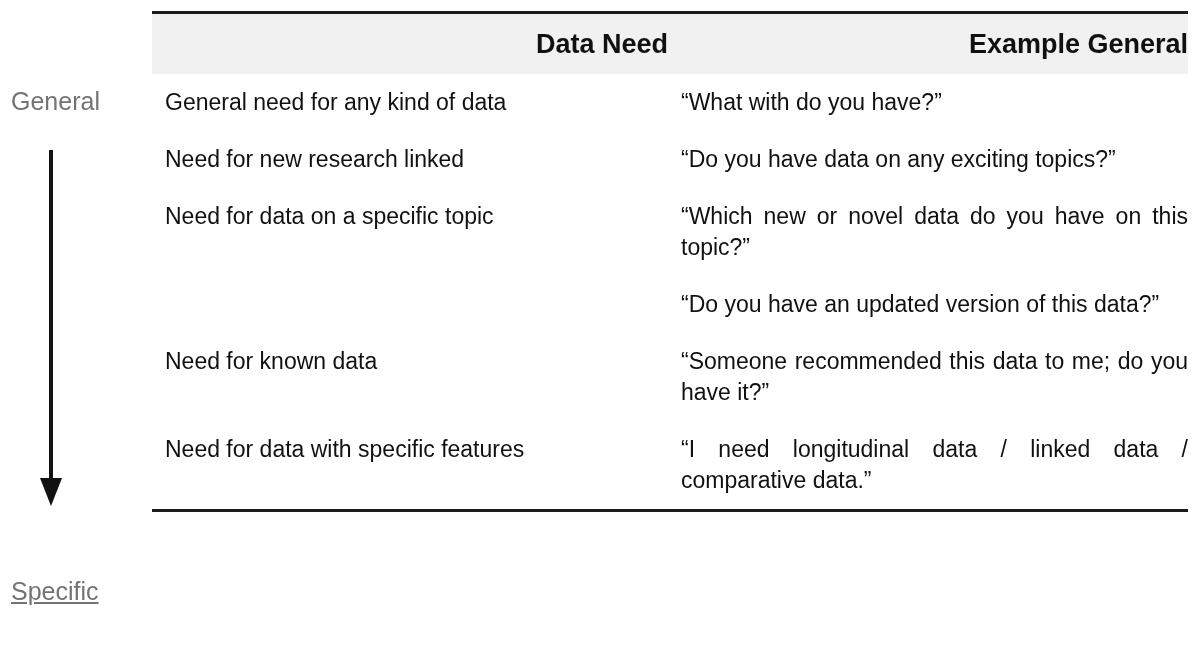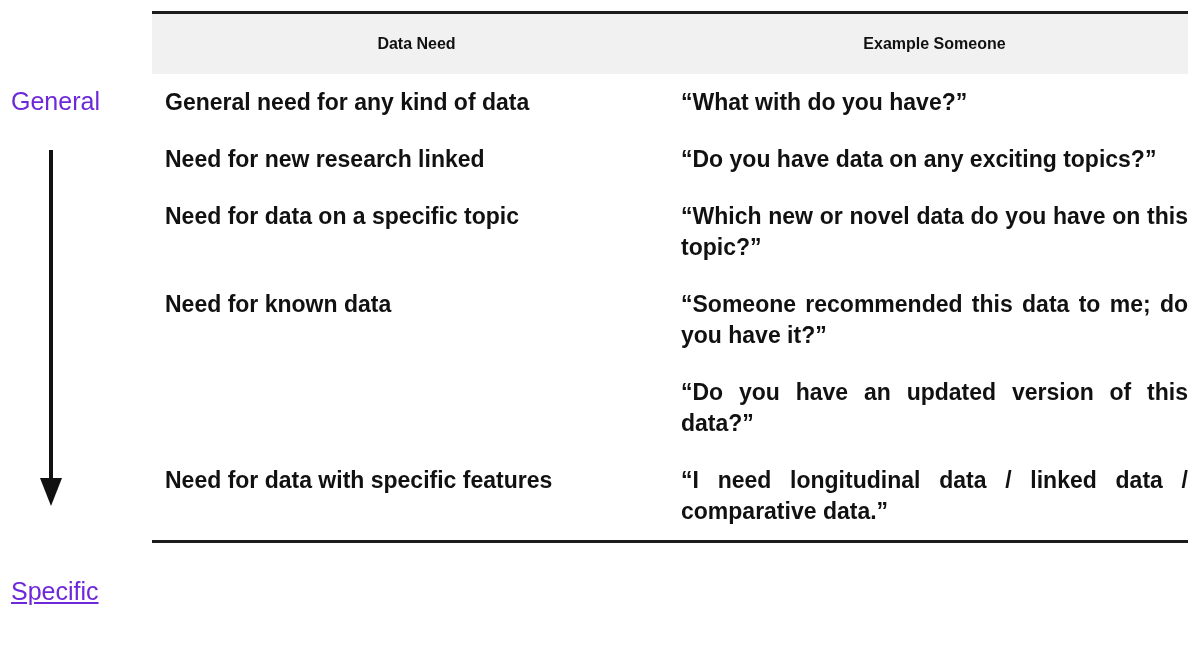--- a/index.html
+++ b/index.html
@@ -19,21 +19,21 @@
     position: relative;
     width: 1200px;
     height: 655px;
   }
 
   
   .axis-label {
     position: absolute;
     font-size: 25px;
     line-height: 30px;
-    color: #6d28d9;
+    color: #737373;
     white-space: nowrap;
     letter-spacing: 0px;
   }
   #axis-label-general { left: 11px; top: 86px; }
   #axis-label-specific { left: 11px; top: 576px; text-decoration: underline; }
 
   #axis-arrow {
     position: absolute;
     left: 30px;
     top: 148px;
@@ -47,31 +47,31 @@
     left: 152px;
     top: 11px;
     width: 1036px;
     border-collapse: collapse;
     table-layout: fixed;
   }
   #needs-table thead tr {
     background: #f1f1f1;
   }
   #needs-table thead th {
-    font-size: 16px;
+    font-size: 27px;
     font-weight: bold;
-    text-align: center;
+    text-align: right;
     padding: 17px 0 17px 13px;
     line-height: 26px;
     border-top: 3px solid #1c1c1c;
     letter-spacing: 0px;
   }
   #needs-table tbody td {
     font-size: 23px;
-    font-weight: bold;
+    font-weight: normal;
     line-height: 31px;
     padding: 13px 0 13px 13px;
     vertical-align: top;
     letter-spacing: 0px;
   }
   #needs-table tbody tr:last-child td {
     border-bottom: 3px solid #1c1c1c;
   }
   .col-need   { width: 516px; }
   .col-example{ width: 520px; }
@@ -101,43 +101,43 @@
   <div id="axis-label-specific" class="axis-label">Specific</div>
 
   <table id="needs-table">
     <colgroup>
       <col class="col-need">
       <col class="col-example">
     </colgroup>
     <thead>
       <tr>
         <th>Data Need</th>
-        <th>Example Someone</th>
+        <th>Example General</th>
       </tr>
     </thead>
     <tbody>
       <tr>
         <td class="cell-need">General need for any kind of data</td>
         <td class="cell-example no-justify">“What with do you have?”</td>
       </tr>
       <tr>
         <td class="cell-need">Need for new research linked</td>
         <td class="cell-example no-justify">“Do you have data on any exciting topics?”</td>
       </tr>
       <tr>
         <td class="cell-need">Need for data on a specific topic</td>
         <td class="cell-example">“Which new or novel data do you have on this topic?”</td>
       </tr>
       <tr>
+        <td class="cell-need"></td>
+        <td class="cell-example">“Do you have an updated version of this data?”</td>
+      </tr>
+      <tr>
         <td class="cell-need">Need for known data</td>
         <td class="cell-example">“Someone recommended this data to me; do you have it?”</td>
-      </tr>
-      <tr>
-        <td class="cell-need"></td>
-        <td class="cell-example">“Do you have an updated version of this data?”</td>
       </tr>
       <tr>
         <td class="cell-need">Need for data with specific features</td>
         <td class="cell-example">“I need longitudinal data / linked data / comparative data.”</td>
       </tr>
     </tbody>
   </table>
 
 </div>
 

